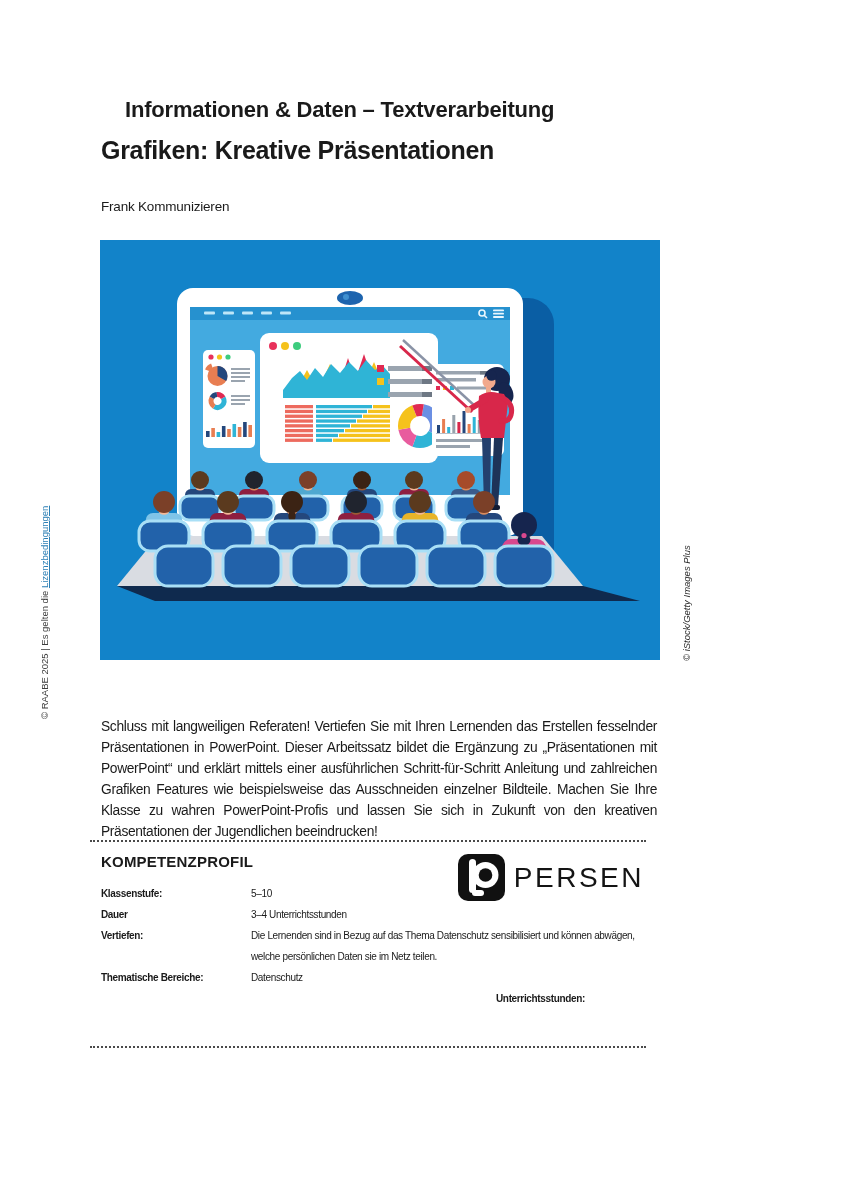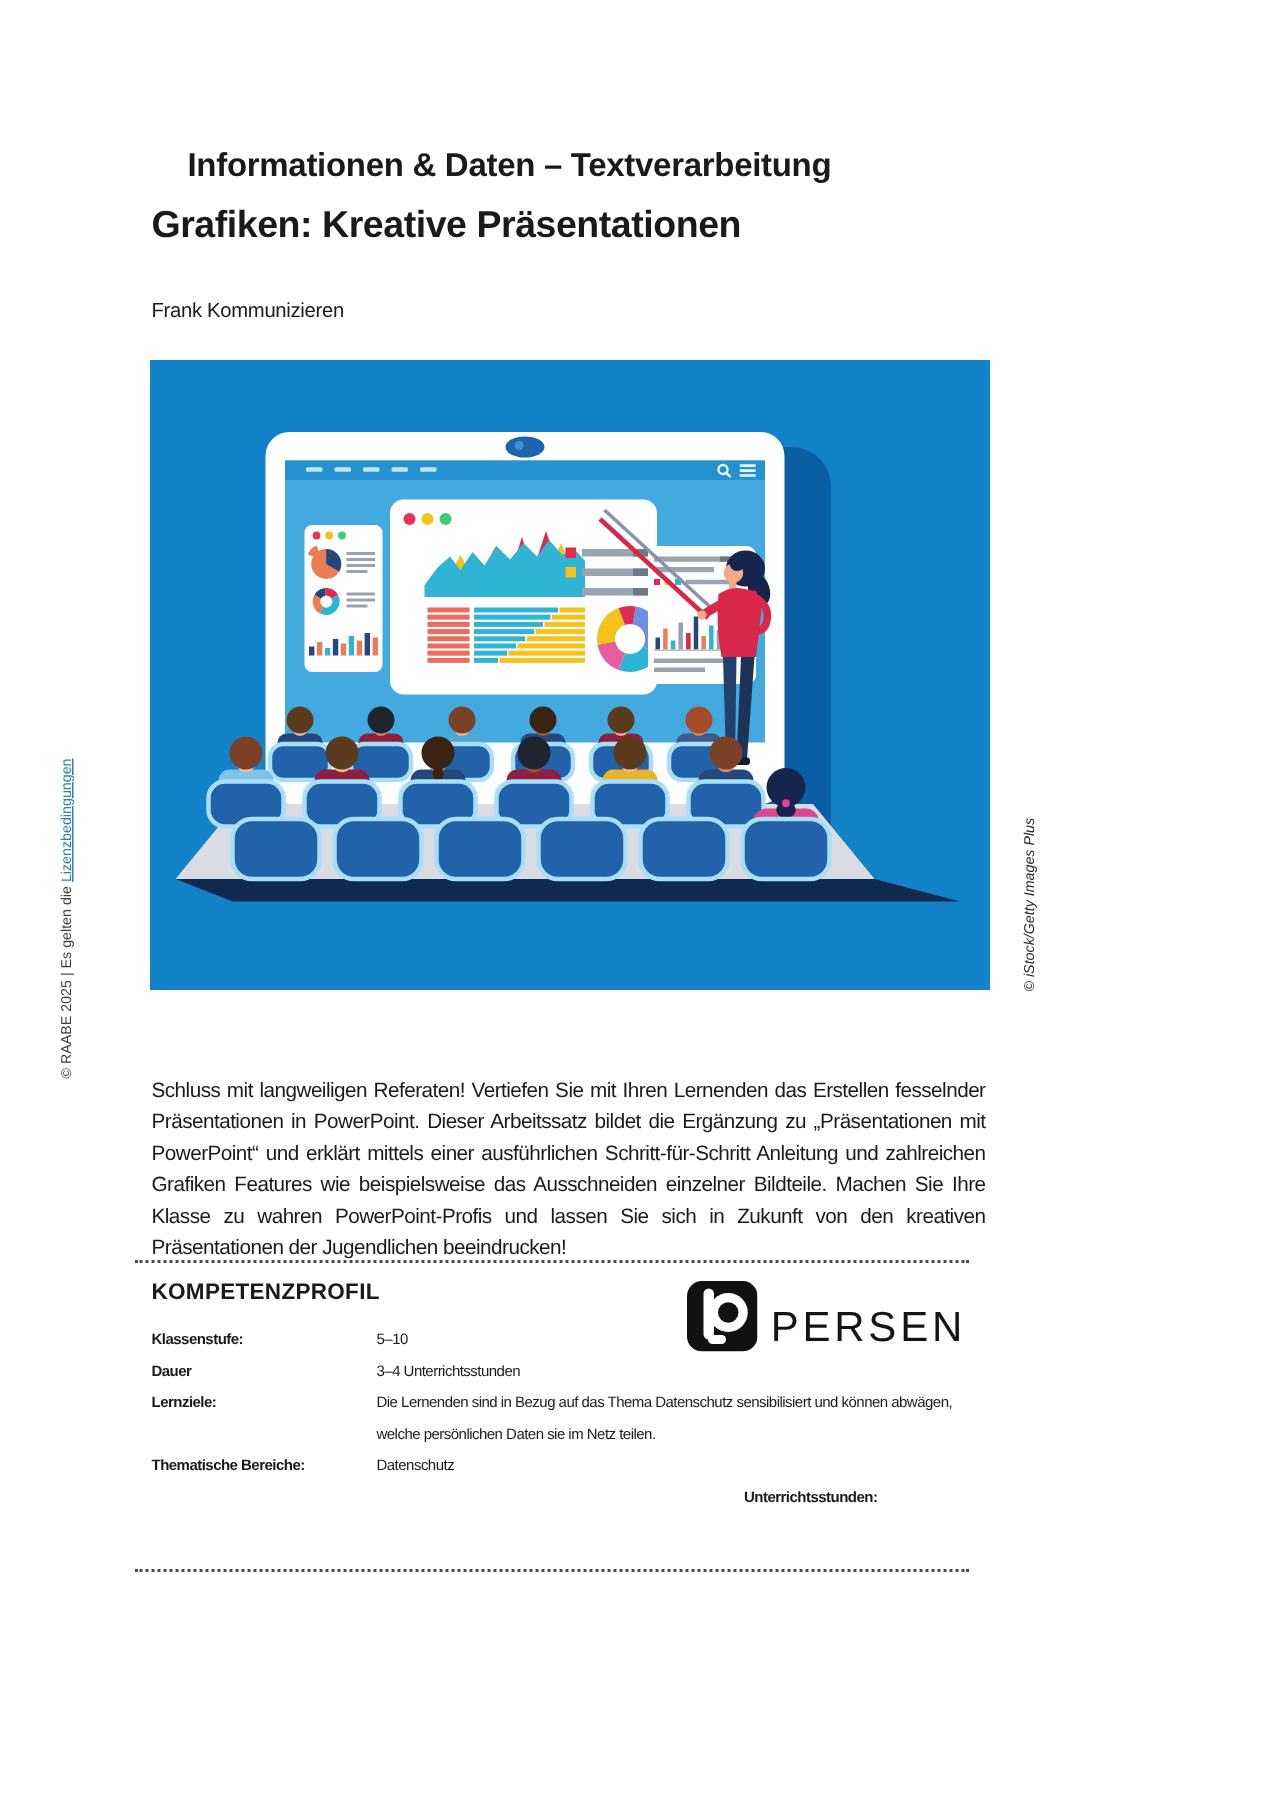--- a/index.html
+++ b/index.html
@@ -42,21 +42,21 @@
     box-sizing:border-box;
   }
   .profile-heading{
     margin:11px 0 0 11px;font-size:15px;font-weight:bold;letter-spacing:0.2px;
   }
   .profile-rows{margin:13px 0 0 11px;}
   .profile-row{display:flex;font-size:10px;line-height:21px;letter-spacing:-0.35px;justify-content:flex-end;}
   .profile-row .lbl{width:150px;font-weight:bold;flex:none;}
   .profile-row .val{width:395px;}
   .persen{
-    position:absolute;right:2px;top:12px;display:flex;align-items:flex-end;gap:9px;
+    position:absolute;right:2px;top:12px;display:flex;align-items:center;gap:9px;
   }
   .persen-word{
     font-size:28px;letter-spacing:2.5px;color:#141414;font-weight:400;
   }
   .chair{fill:#2262AA;stroke:#A9DFF6;stroke-width:3;}
   .sh{fill:var(--shirt,#24477C);} .sk{fill:var(--skin,#F4B896);} .hr{fill:var(--hair,#5B3A1E);}
   .gline{fill:#9AA4AF;}
 </style>
 </head>
 <body>
@@ -363,21 +363,21 @@
   <div class="profile-rows">
     <div class="profile-row">
       <span class="lbl">Klassenstufe:</span>
       <span class="val">5–10</span>
     </div>
     <div class="profile-row">
       <span class="lbl">Dauer</span>
       <span class="val">3–4 Unterrichtsstunden</span>
     </div>
     <div class="profile-row">
-      <span class="lbl">Lernziele:</span>
+      <span class="lbl">Vertiefen:</span>
       <span class="val">Die Lernenden sind in Bezug auf das Thema Datenschutz sensibilisiert und können abwägen, welche persönlichen Daten sie im Netz teilen.</span>
     </div>
     <div class="profile-row">
       <span class="lbl">Thematische Bereiche:</span>
       <span class="val">Datenschutz</span>
     </div>
     <div class="profile-row">
       <span class="lbl">Unterrichtsstunden:</span>
     </div>
   </div>

